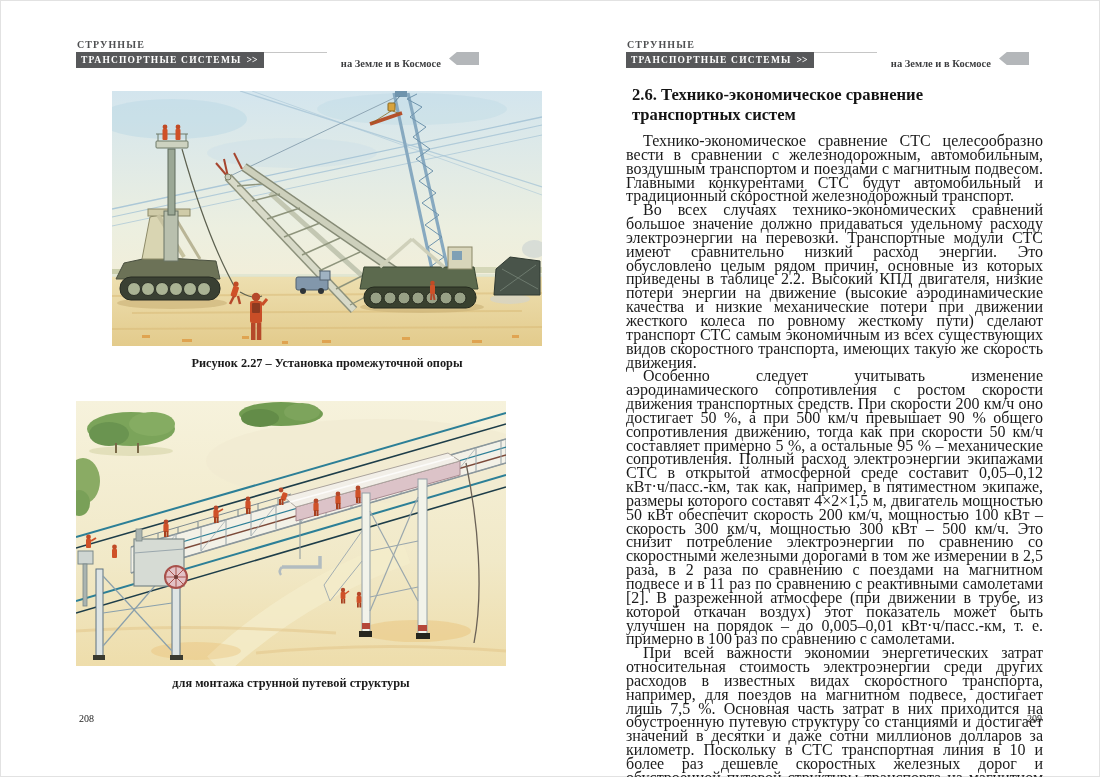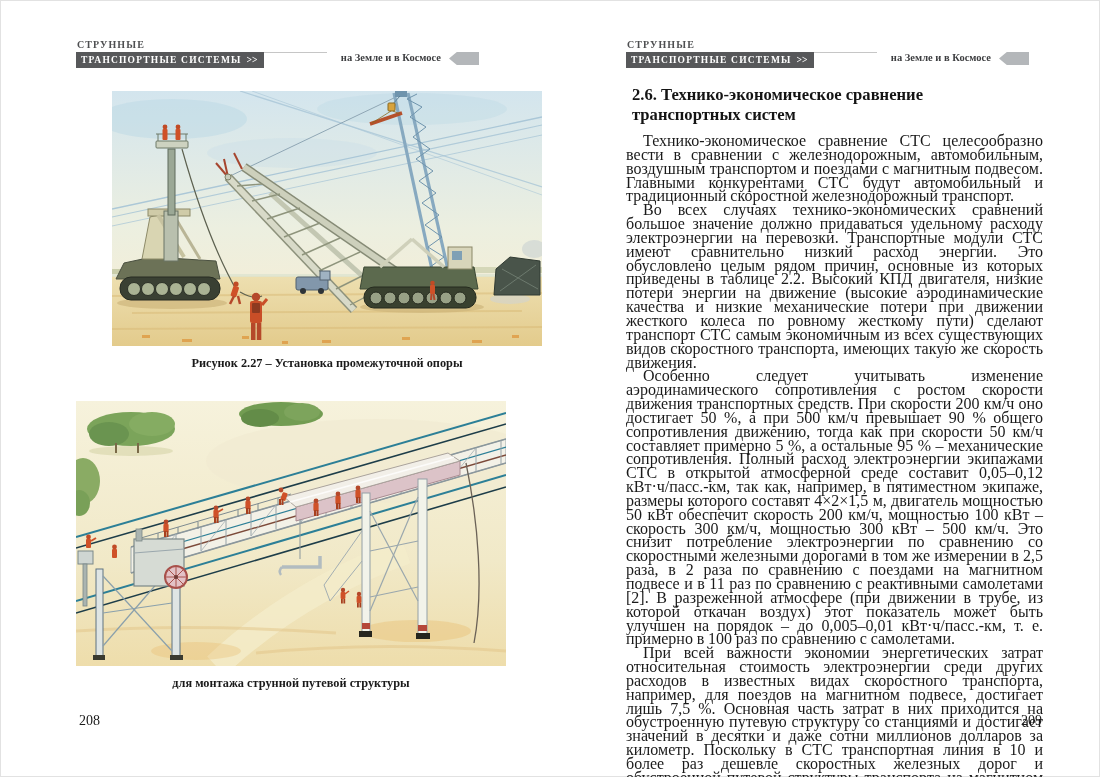--- a/index.html
+++ b/index.html
@@ -9,36 +9,36 @@
   .page-left{left:0;}
   .page-right{left:550px;}
 
   
   .pg-header{position:absolute;left:75px;top:38px;width:403px;}
   .brand-top{font-size:10px;font-weight:bold;letter-spacing:1.1px;color:#4e4f51;margin:0 0 2px 1px;}
   .header-row{display:flex;align-items:flex-start;}
   .brand-box{background:#57585a;color:#ffffff;font-weight:bold;font-size:9.5px;letter-spacing:1.2px;padding:3px 7px 3px 5px;white-space:nowrap;line-height:10px;}
   .brand-box .chev{margin-left:5px;letter-spacing:0;}
   .header-rule{flex:1;height:1px;background:#c6c6c6;}
-  .tagline{font-weight:bold;font-size:10.5px;color:#3d3e40;white-space:nowrap;margin:0 8px 0 14px;}
+  .tagline{font-weight:bold;font-size:10.5px;color:#3d3e40;white-space:nowrap;margin:6px 8px 0 14px;}
   .arrow-left{width:30px;height:13px;background:#b4b7ba;clip-path:polygon(0 50%,26% 0,100% 0,100% 100%,26% 100%);}
 
   
   .fig{position:absolute;left:75px;margin:0;width:430px;}
   .fig1{top:90px;padding-left:36px;}
   .fig2{top:400px;}
   .fig svg{display:block;}
   .cap{text-align:center;font-weight:bold;font-size:12.3px;line-height:16px;margin-top:9px;color:#1a1a1a;}
 
   
   .textcol{position:absolute;left:75px;top:84px;width:417px;}
   .sec-title{font-size:16.6px;font-weight:bold;line-height:19.5px;margin:0 0 10px 6px;color:#141414;}
   .textcol p{font-size:16px;line-height:13.85px;text-align:justify;text-indent:17px;margin:0;word-spacing:-0.2px;}
 
-  .pagenum{position:absolute;top:712px;font-size:14px;color:#1a1a1a;}
+  .pagenum{position:absolute;top:712px;font-size:10px;color:#1a1a1a;}
   .pn-left{left:78px;}
   .pn-right{right:59px;}
 </style>
 </head>
 <body>
 
 <div class="spread">
 
   <section class="page page-left">
 

